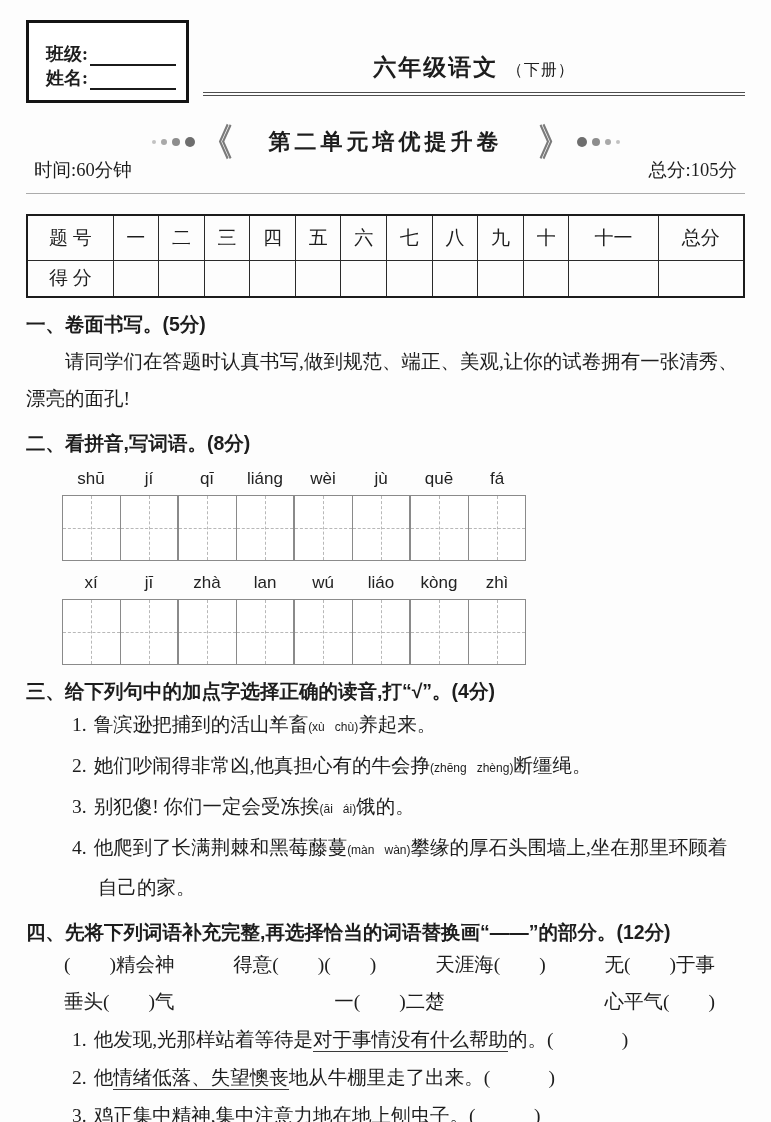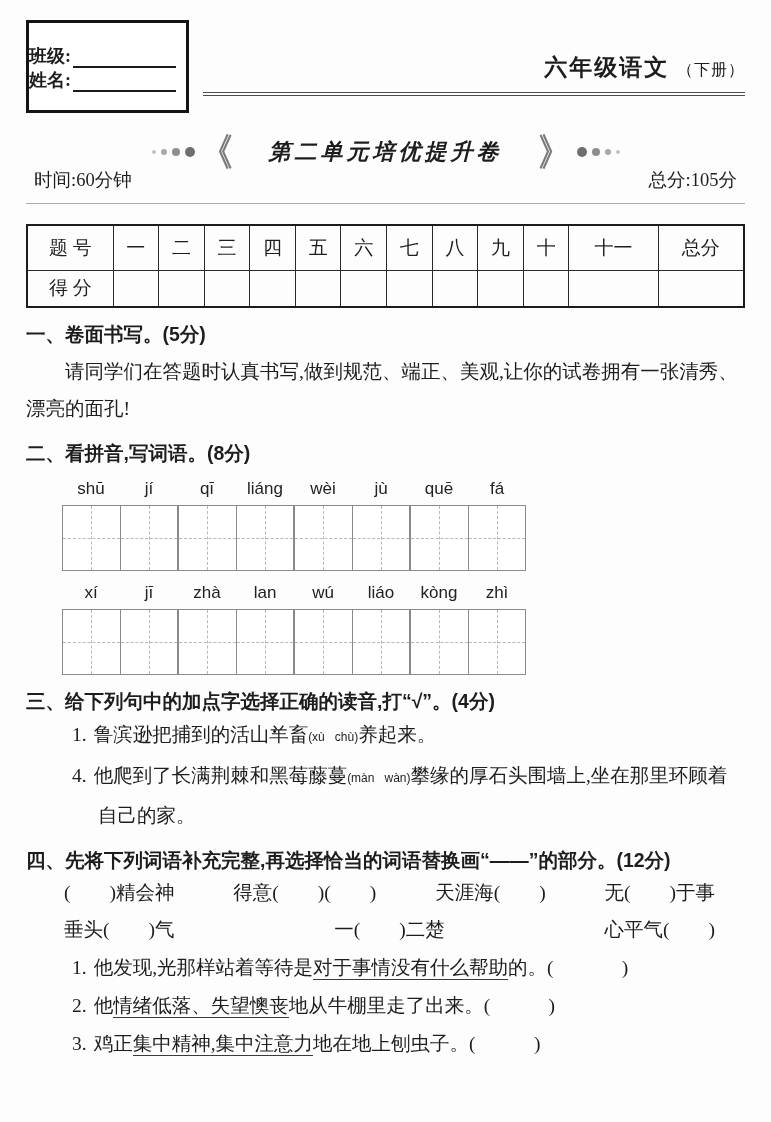--- a/index.html
+++ b/index.html
@@ -2,36 +2,36 @@
 <html><head>
 <meta charset="utf-8">
 <style>
   * { margin:0; padding:0; box-sizing:border-box; }
   html,body { background:#f2f2f2; }
   body { font-family:"Liberation Serif", serif; color:#1d1d1d; }
   .page { width:771px; height:1122px; background:#fdfdfd; margin:0 auto; padding:20px 26px 0; overflow:hidden; }
 
   
   .top { display:flex; }
-  .student-box { width:163px; height:93px; border:3px solid #141414; padding:12px 10px 10px 0;
-                 display:flex; flex-direction:column; justify-content:center;
+  .student-box { width:163px; height:83px; border:3px solid #141414; padding:12px 10px 10px 17px;
+                 display:flex; flex-direction:column; justify-content:flex-end;
                  font-weight:bold; font-size:18px; background:#fff; }
   .sb-row { display:flex; align-items:flex-end; }
   .sb-label { white-space:nowrap; }
   .fill-line { flex:1; border-bottom:2px solid #1b1b1b; height:1.15em; margin-left:2px; }
   .masthead { flex:1; margin-left:14px; padding-top:32px; }
-  .masthead-title { text-align:right; font-family:Liberation Serif, serif; font-weight:bold;
+  .masthead-title { text-align:center; font-family:Liberation Sans, sans-serif; font-weight:bold;
                     font-size:23px; letter-spacing:2px; }
   .volume { font-size:16px; font-weight:normal; letter-spacing:1px; }
   .double-rule { margin-top:9px; height:4px; border-top:1.5px solid #4e4e4e; border-bottom:1.5px solid #4e4e4e; }
 
   
   .banner { margin-top:24px; display:flex; justify-content:center; align-items:center; gap:8px; }
   .banner-title { font-family:"Liberation Sans", sans-serif; font-weight:bold; font-size:22px;
-                  letter-spacing:4px; padding:0 28px;font-style:italic; }
+                  letter-spacing:4px; padding:0 28px; }
   .dots { display:flex; align-items:center; gap:5px; }
   .dots i { display:block; border-radius:50%; }
   .dt1{width:4px;height:4px;background:#c2c2c2;} .dt2{width:6px;height:6px;background:#a9a9a9;}
   .dt3{width:8px;height:8px;background:#8d8d8d;} .dt4{width:10px;height:10px;background:#6e6e6e;}
   .chev { font-size:30px; color:#7b7b7b; font-weight:bold; transform:scaleY(1.25); line-height:1; }
 
   
   .meta { display:flex; justify-content:space-between; font-size:18.5px; padding:0 8px;text-align:right; }
   .thin-rule { margin-top:11px; border-top:1.5px solid #ababab; }
 
@@ -241,20 +241,22 @@
         </div>
       <div class="tzg">
           <div class="cell"></div>
           <div class="cell"></div>
         </div>
     </div>
   </div>
 
   <div class="sec-head">三、给下列句中的加点字选择正确的读音,打“√”。(4分)</div>
   <p class="qitem"><span class="num">1.</span><span>鲁滨逊把捕到的活山羊</span><span class="dotchar">畜</span><span class="pinops ps">(xù   chù)</span><span>养起来。</span></p>
+  <p class="qitem"><span class="num">2.</span><span>她们吵闹得非常凶,他真担心有的牛会</span><span class="dotchar">挣</span><span class="pinops ps">(zhēng   zhèng)</span><span>断缰绳。</span></p>
+  <p class="qitem"><span class="num">3.</span><span>别犯傻! 你们一定会受冻</span><span class="dotchar">挨</span><span class="pinops ps">(āi   ái)</span><span>饿的。</span></p>
   <p class="qitem"><span class="num">4.</span><span>他爬到了长满荆棘和黑莓藤</span><span class="dotchar">蔓</span><span class="pinops ps">(màn   wàn)</span><span>攀缘的厚石头围墙上,坐在那里环顾着自己的家。</span></p>
 
   <div class="sec-head">四、先将下列词语补充完整,再选择恰当的词语替换画“——”的部分。(12分)</div>
   <div class="fill-row">
     <span class="ps">(        )精会神</span>
     <span class="ps">得意(        )(        )</span>
     <span class="ps">天涯海(        )</span>
     <span class="ps">无(        )于事</span>
   </div>
   <div class="fill-row">

